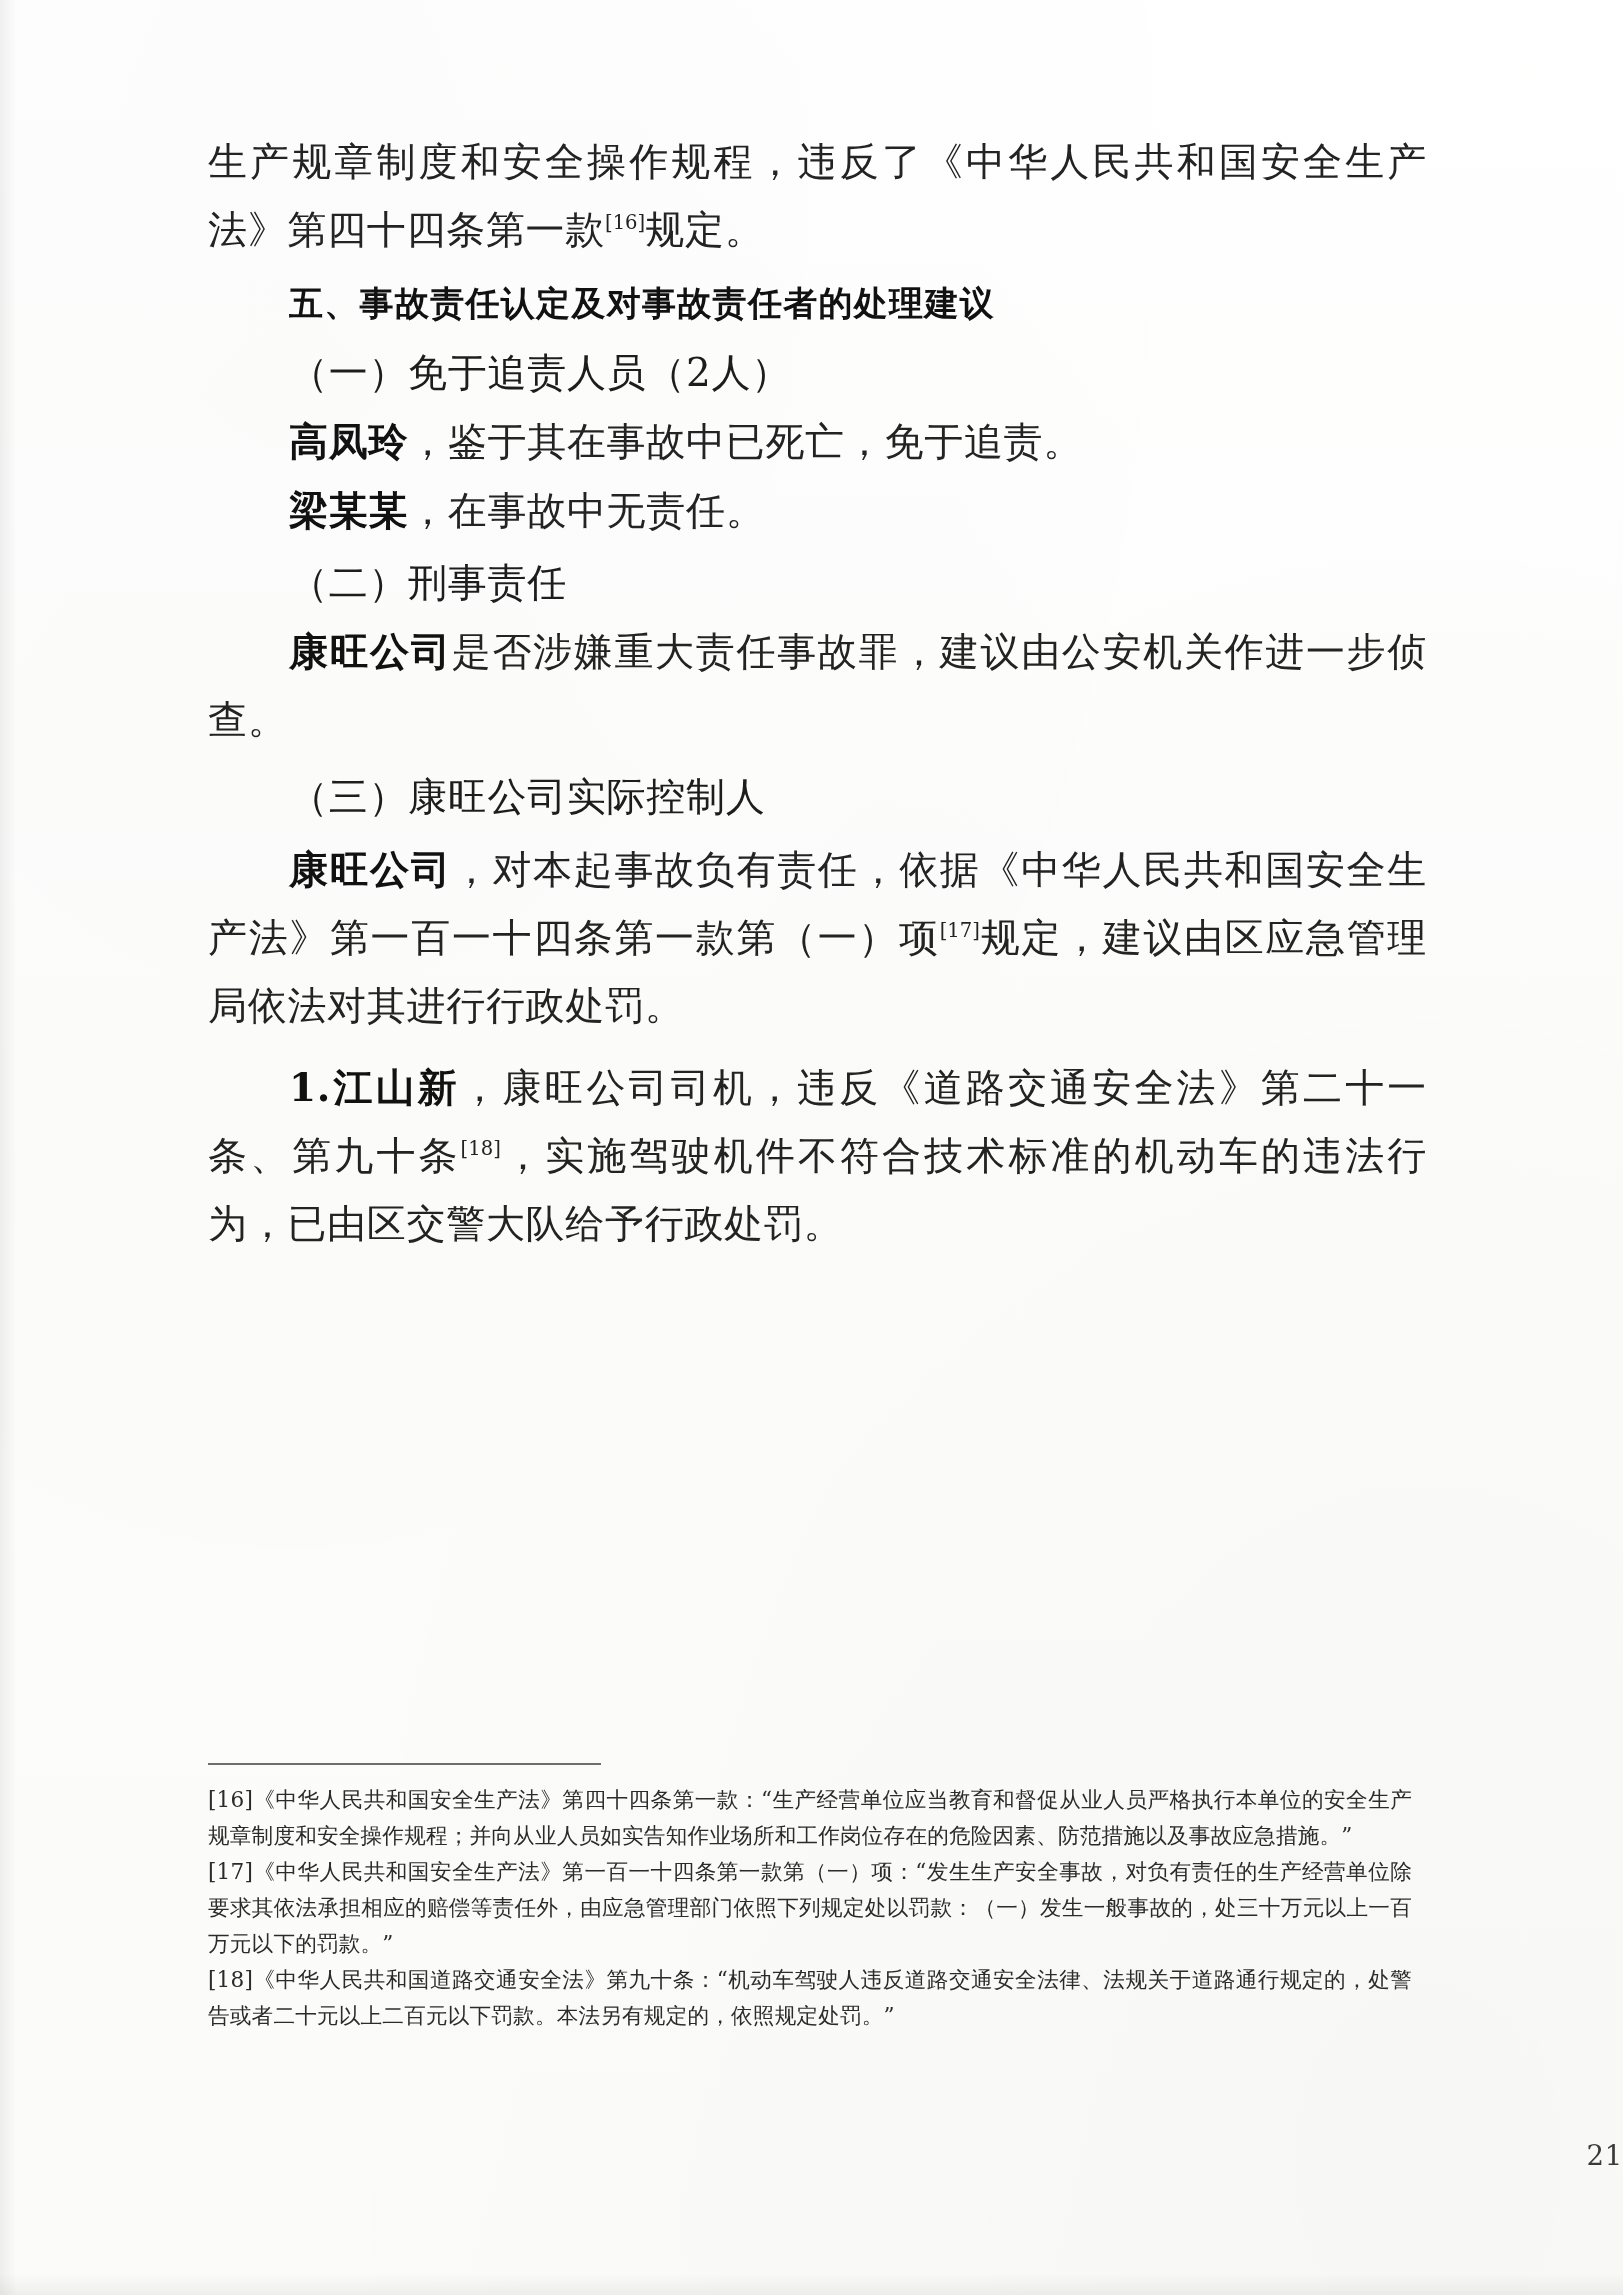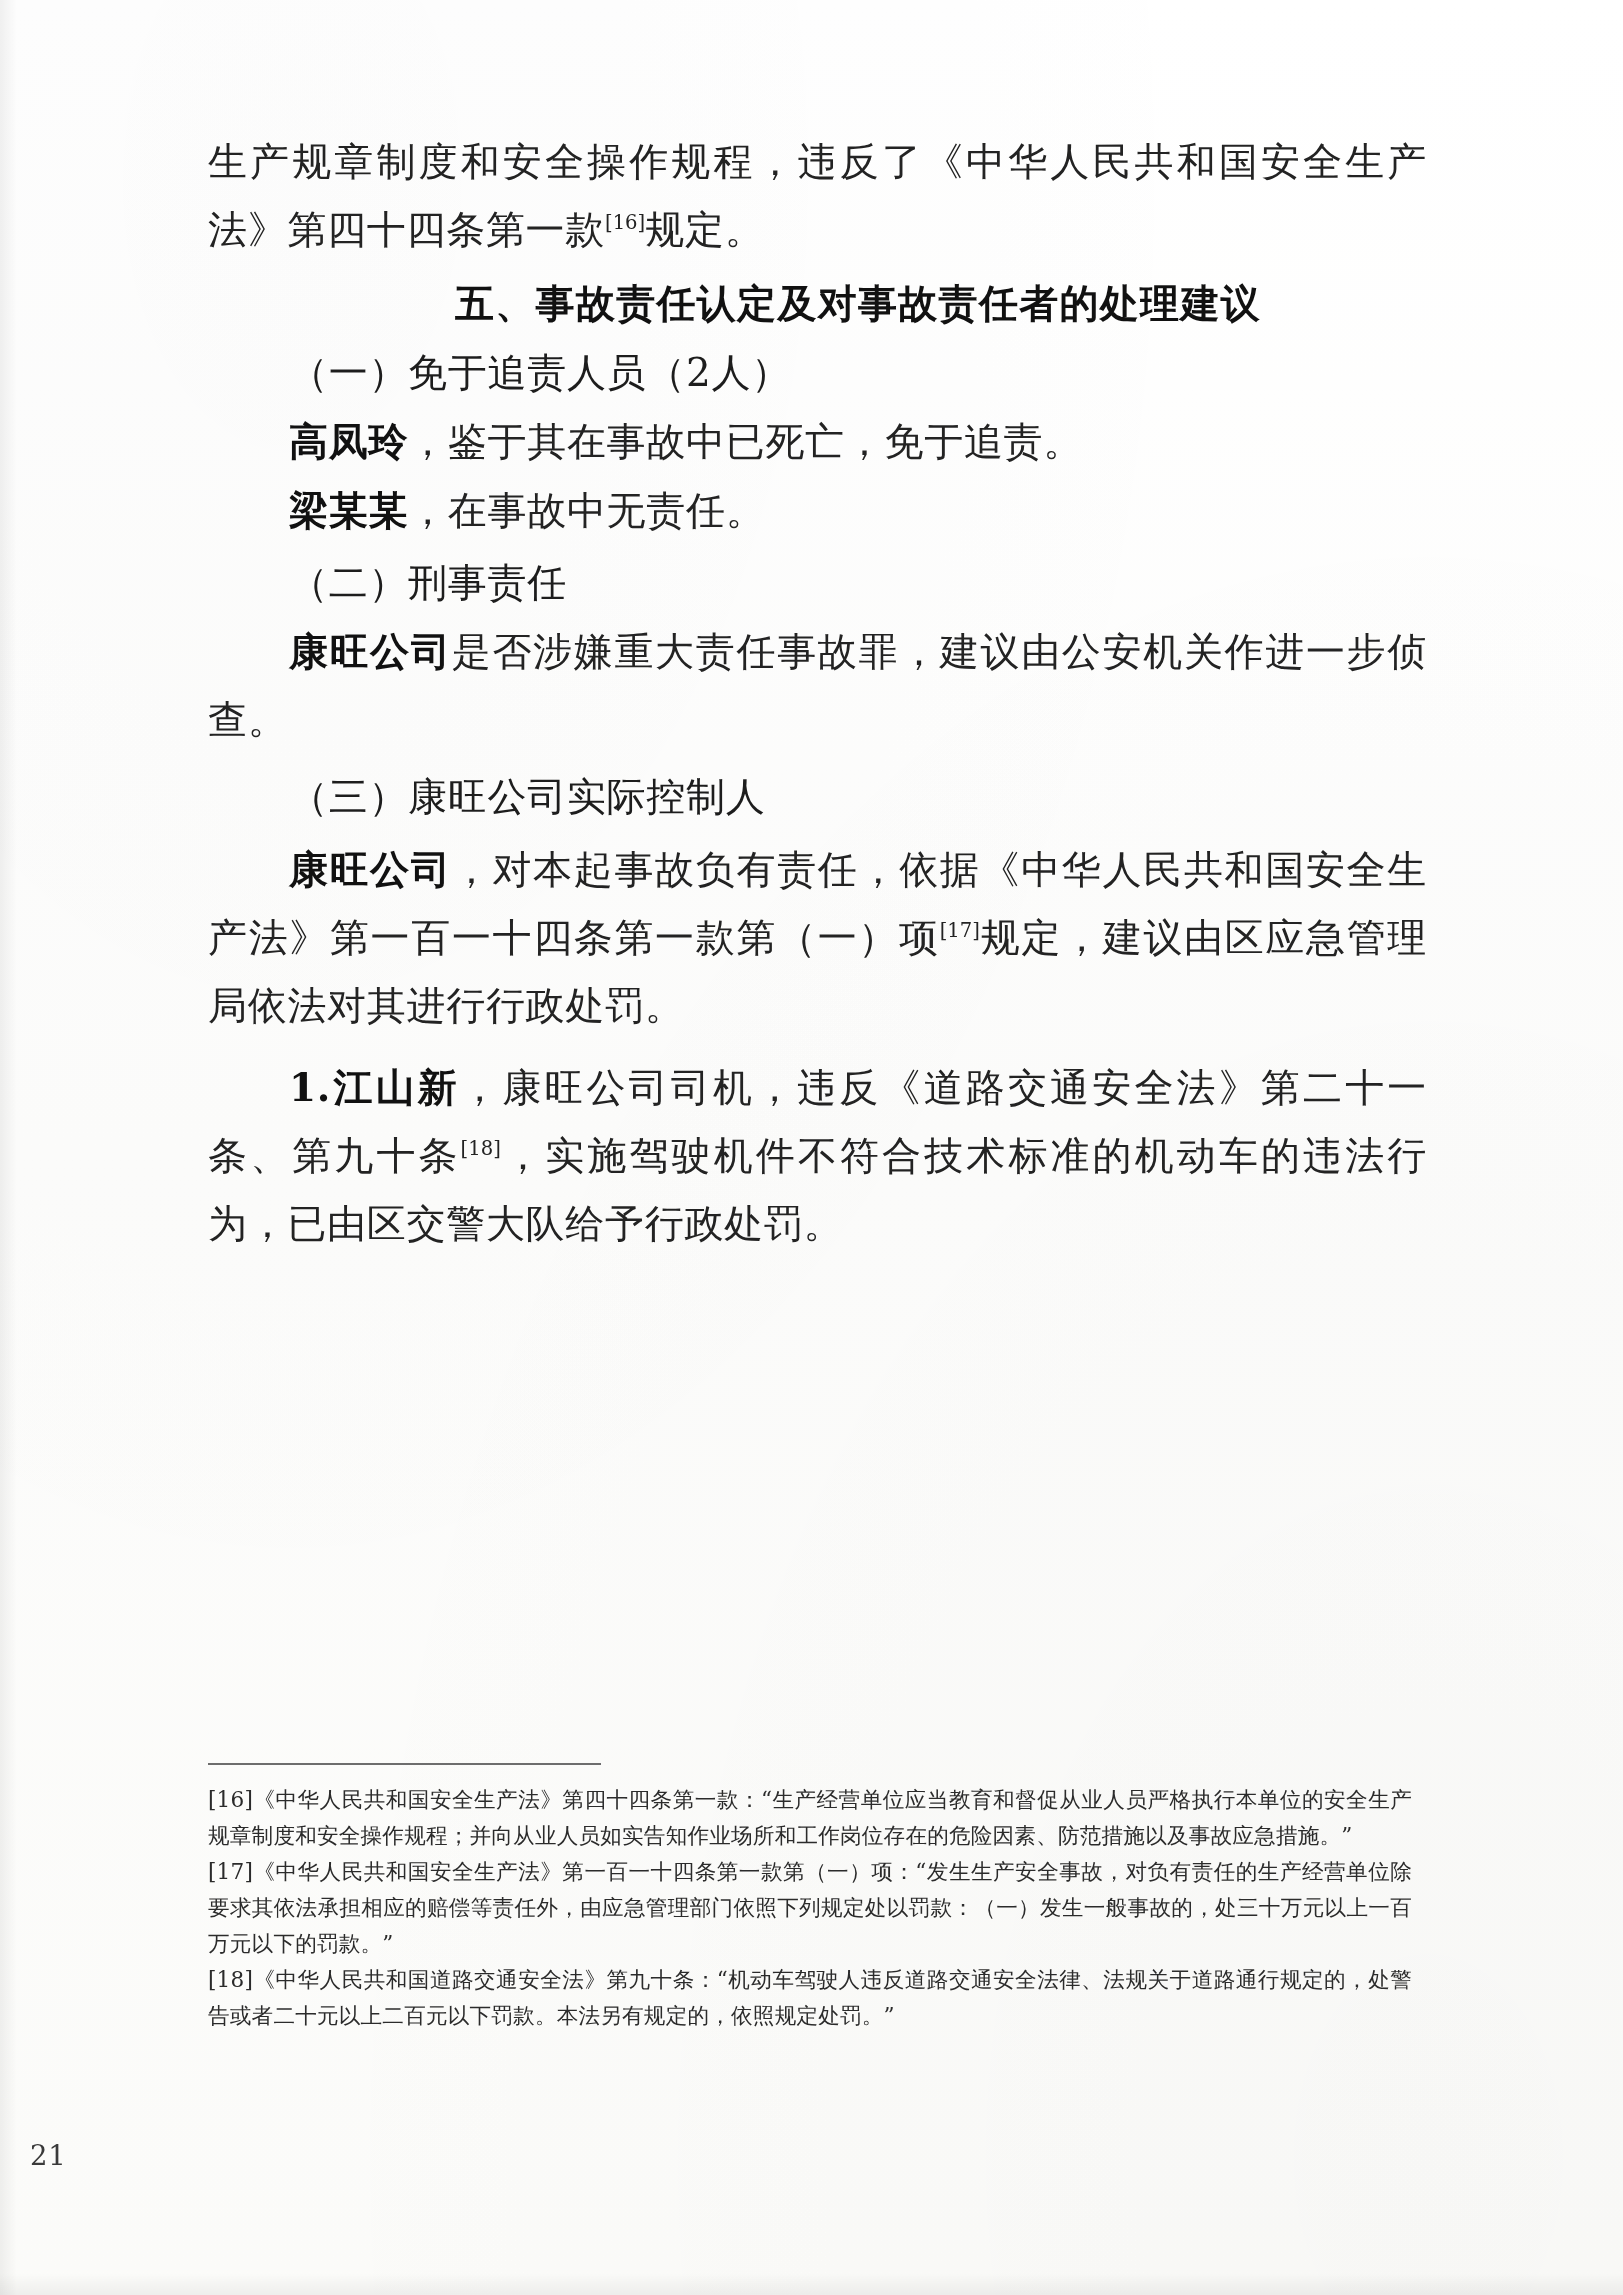--- a/index.html
+++ b/index.html
@@ -64,26 +64,25 @@
     text-indent: 0;
   }
   .para.indent {
     text-indent: 81px;
   }
   .gap-sm { height: 3.9px; }
   .gap-md { height: 9.2px; }
 
   .heading {
     font-weight: bold;
-    font-size: 39px;
+    font-size: 34px;
     line-height: 71px;
     text-indent: 81px;
     letter-spacing: 1.3px;
     color: #111111;
-    text-align: center;
   }
   .subheading {
     font-size: 39px;
     line-height: 68px;
     text-indent: 81px;
     letter-spacing: 0.7px;
   }
   .name {
     font-weight: bold;
     letter-spacing: 0.7px;
@@ -121,25 +120,24 @@
   .fn-item {
     margin: 0;
   }
 
   
   .page-number {
     position: absolute;
     left: 0;
     right: 0;
     top: 2139px;
-    text-align: left;
+    text-align: right;
     font-size: 27.5px;
     color: #3a3a3a;
     letter-spacing: 0.7px;
-    margin-left: 30px;
   }
 </style>
 </head>
 <body>
 
 <div class="page">
   <div class="scan-tint"></div>
   <div class="scan-edge-left"></div>
   <div class="scan-edge-bottom"></div>
 

